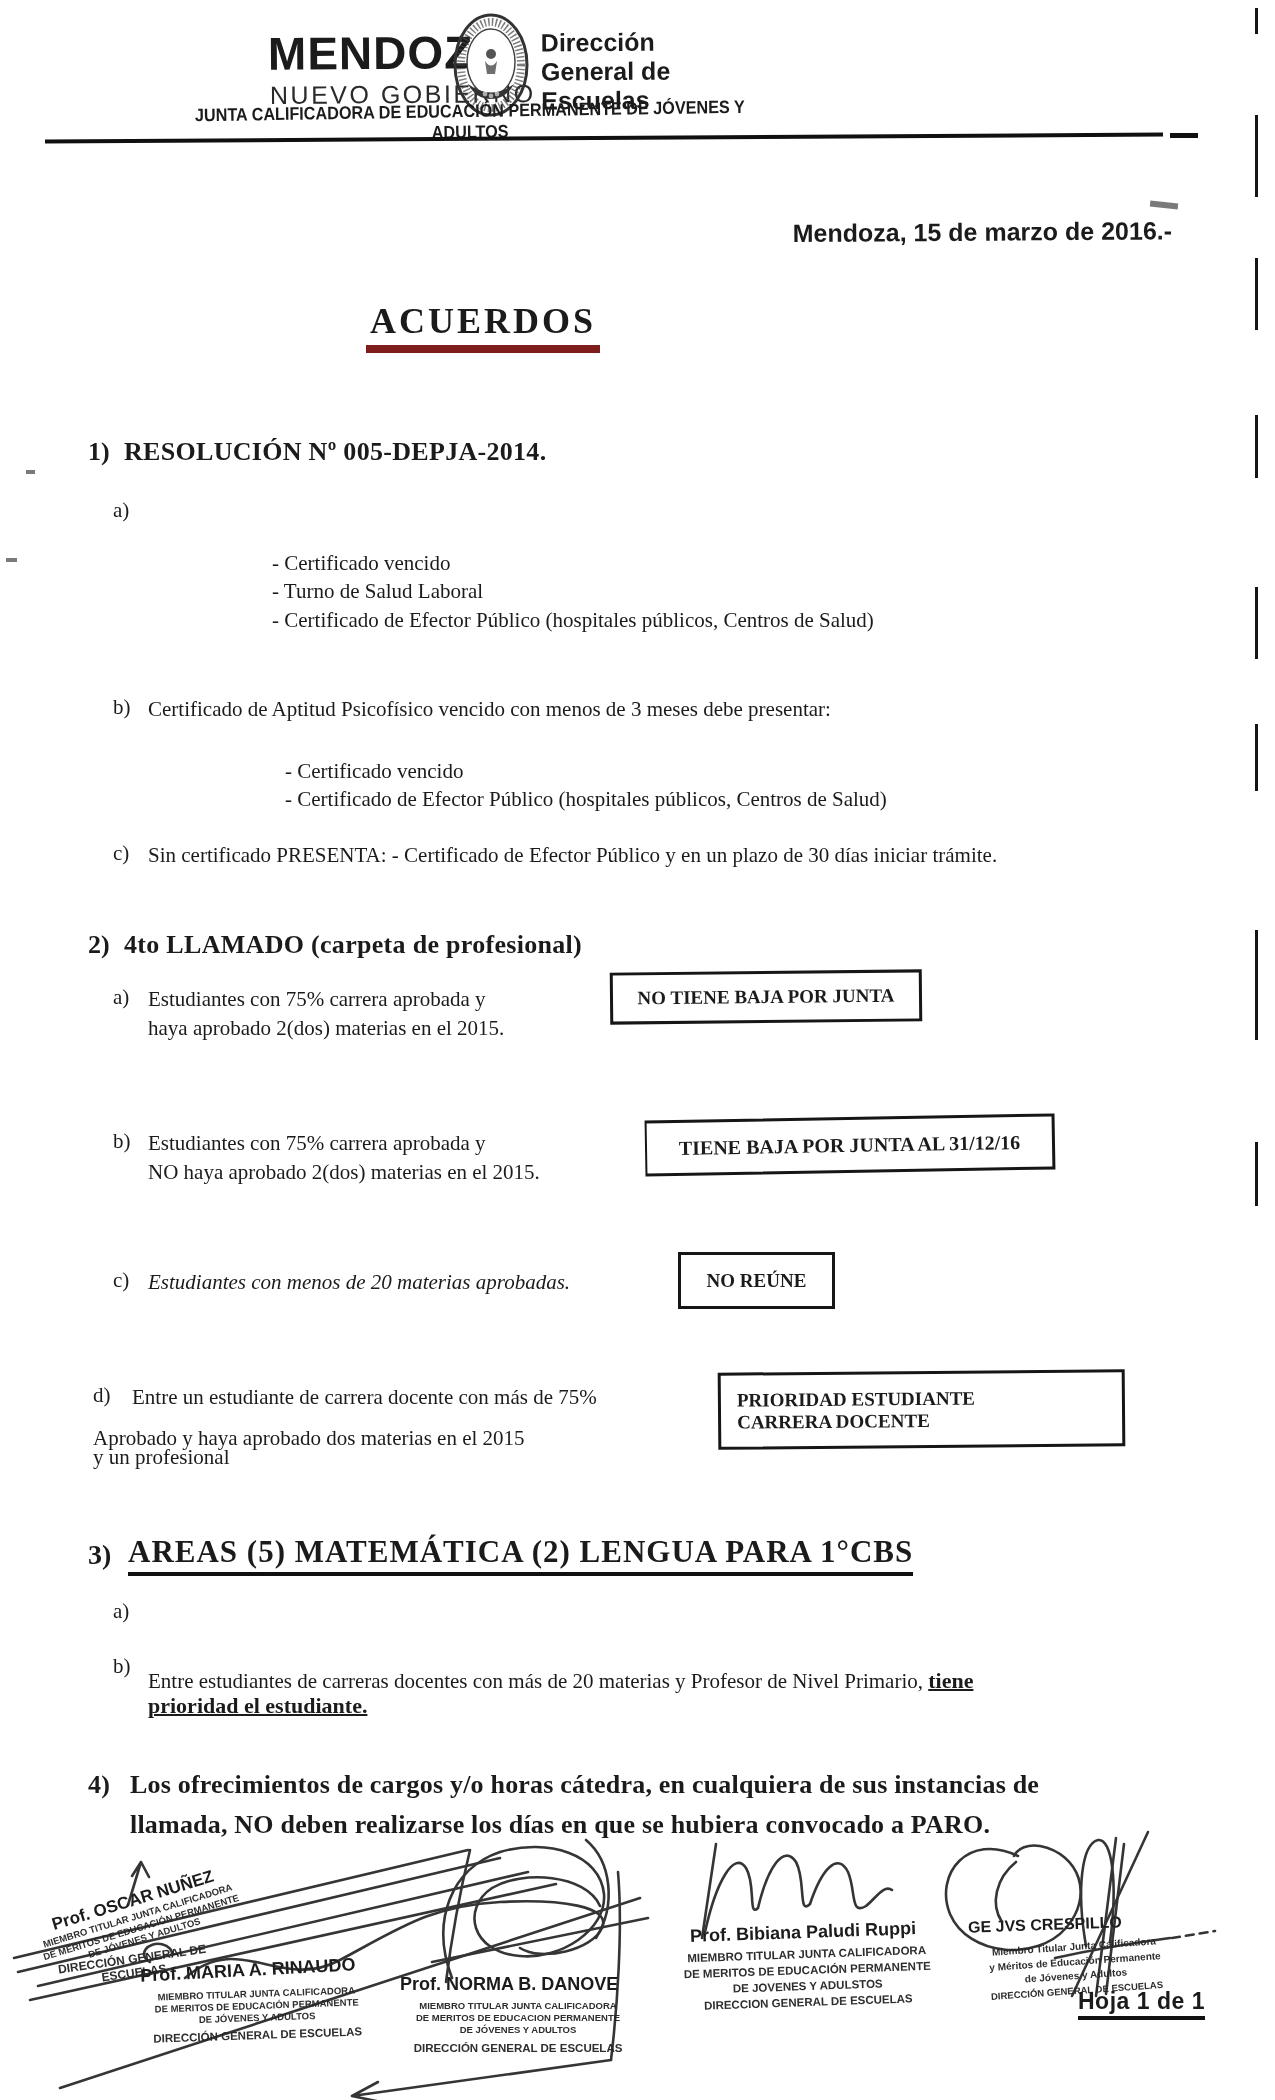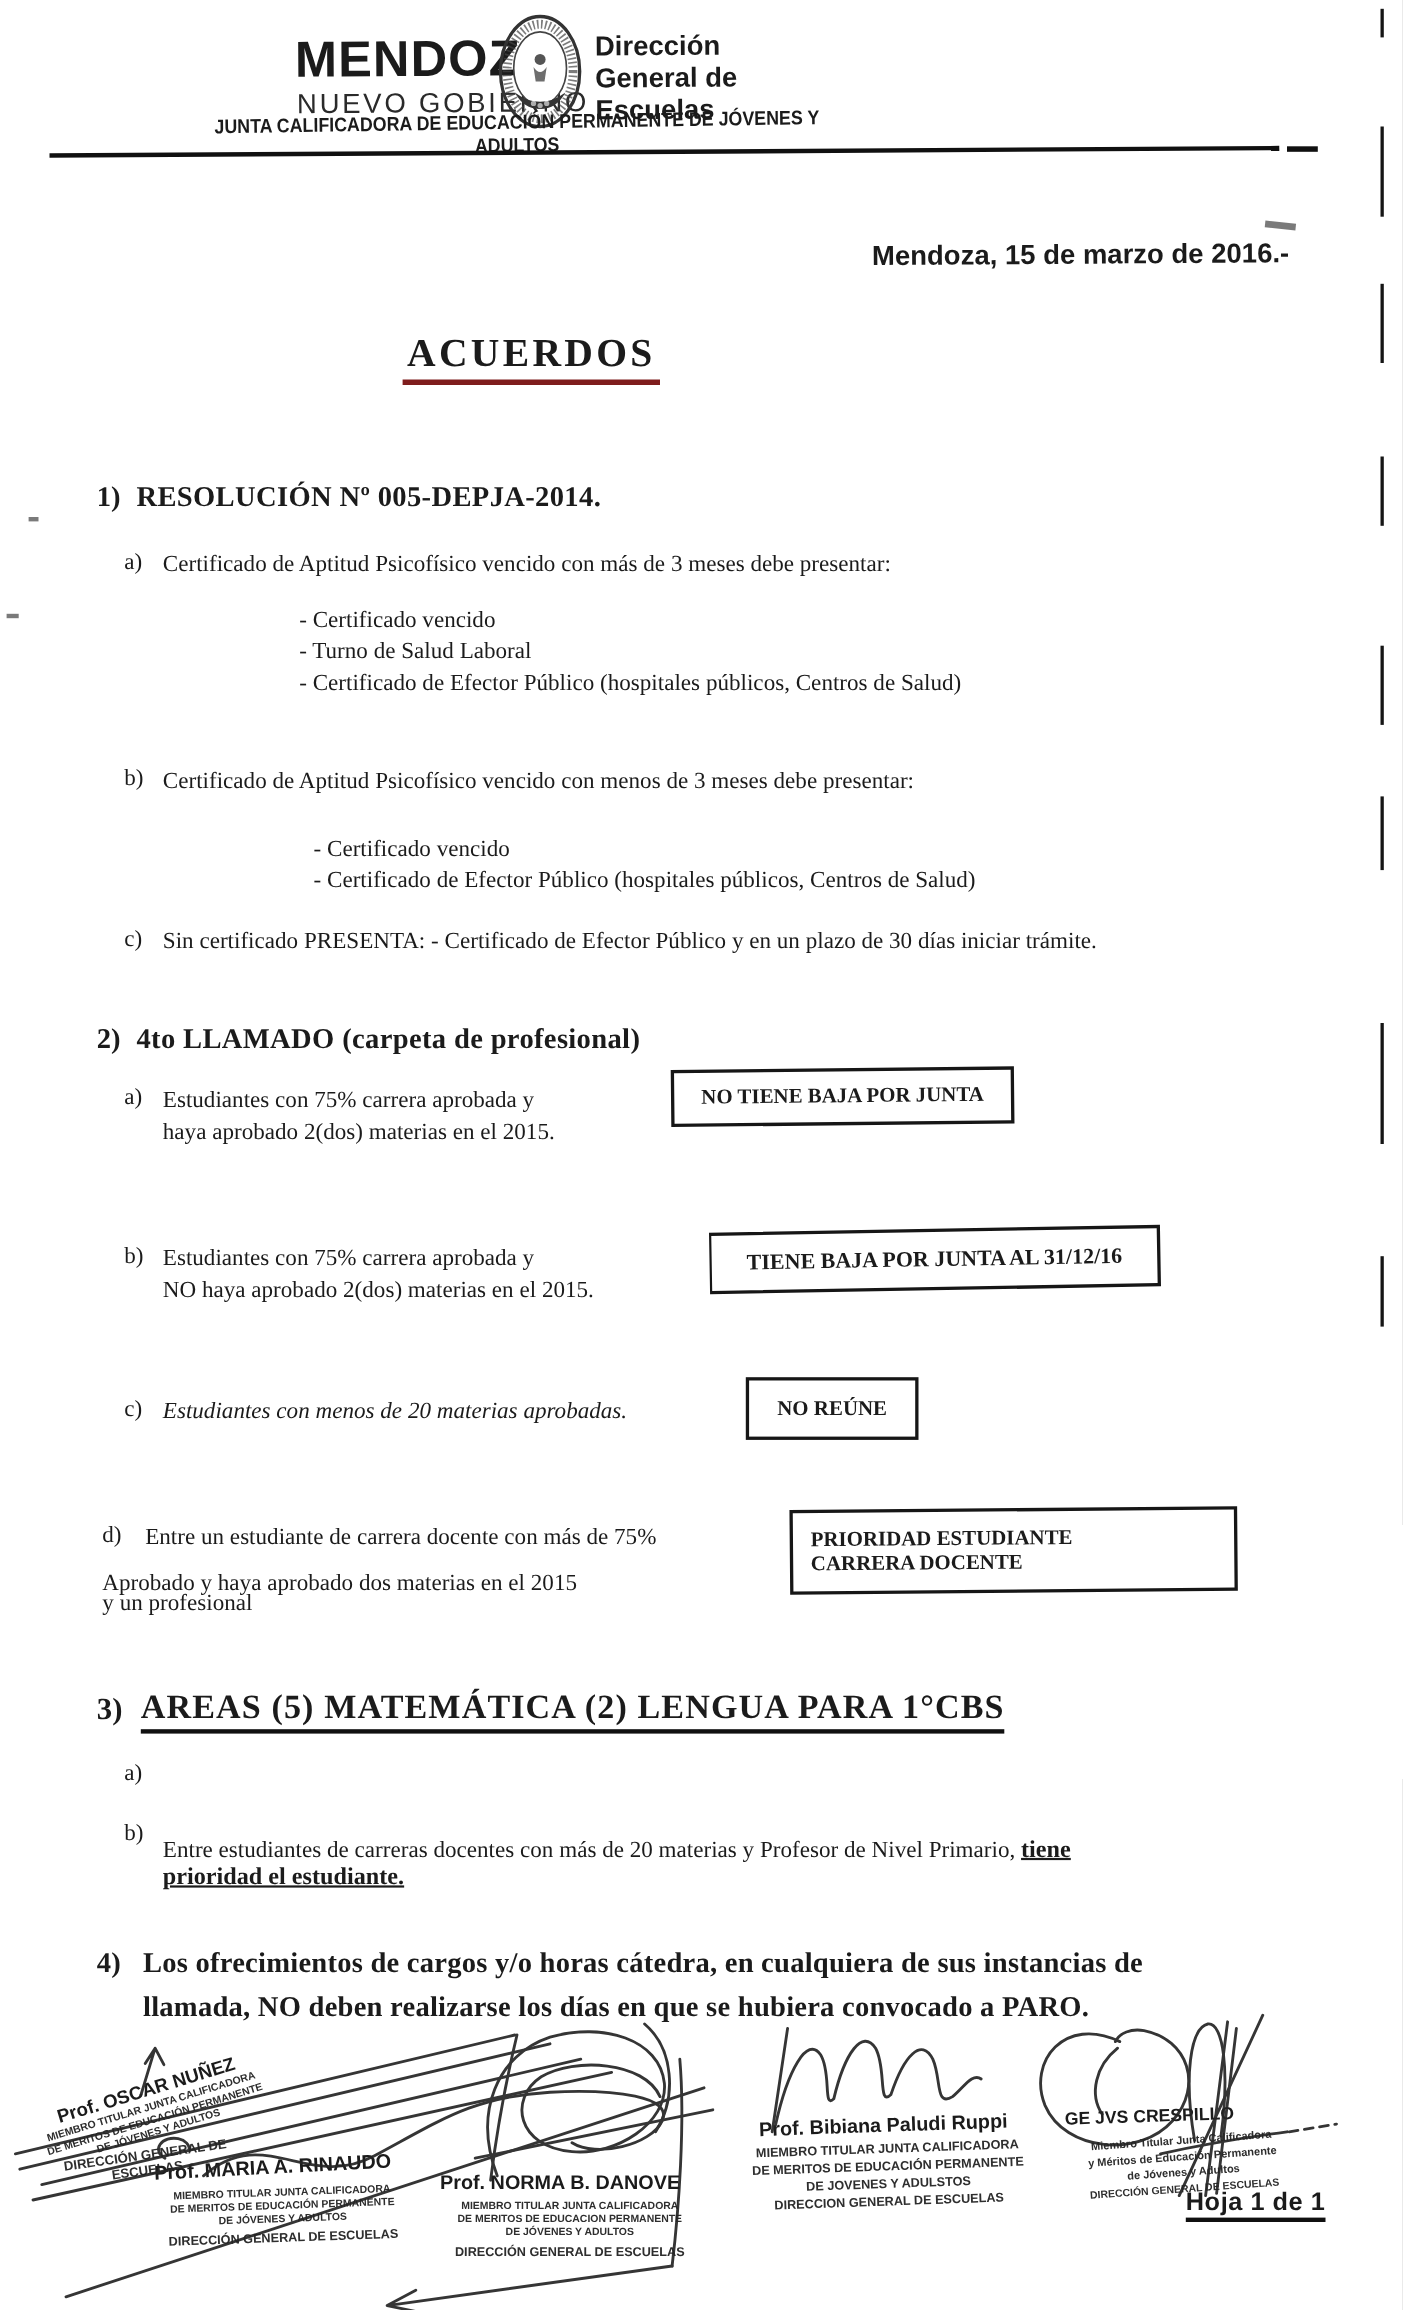--- a/index.html
+++ b/index.html
@@ -17,21 +17,21 @@
   
   .brand { left:268px; top:26px; font-size:46px; font-weight:bold; letter-spacing:1px; transform:rotate(-0.4deg); }
   .brand-sub { left:270px; top:80px; font-size:25px; letter-spacing:2.5px; color:#2a2a2a; transform:rotate(-0.4deg); }
   .org { left:541px; top:28px; font-size:25px; font-weight:bold; line-height:29px; transform:rotate(-0.4deg); }
   .board { left:140px; top:101px; width:660px; text-align:center; font-size:18px; font-weight:bold;
            transform:scaleX(0.9) rotate(-0.8deg); letter-spacing:0; }
   .rule { left:45px; top:136px; width:1118px; height:4px; background:#101010; transform:rotate(-0.35deg); }
   .rule-tail { left:1170px; top:133px; width:28px; height:5px; background:#101010; }
   .dateline { left:700px; top:218px; width:472px; text-align:right; font-size:25px; font-weight:bold; transform:rotate(-0.4deg); }
   .doc-title { left:366px; top:300px; font-size:36px; font-weight:bold; letter-spacing:3px;
-               border-bottom:5px solid #7f1d1d; padding:0 4px 3px 4px; }
+               border-bottom:8px solid #7f1d1d; padding:0 4px 3px 4px; }
   
   .sec-num { font-size:26px; font-weight:bold; }
   .sec-head { font-size:26px; font-weight:bold; letter-spacing:0.3px; }
   .body-t { font-size:21px; line-height:29px; }
   .lbl { font-size:21px; }
   .stamp { border:3px solid #161616; display:flex; align-items:center; justify-content:center;
            font-weight:bold; font-family:"Liberation Serif", serif; }
   .stamp-left { justify-content:flex-start; }
   .s3head { font-size:31px; letter-spacing:1px; font-weight:bold; border-bottom:4px solid #101010; padding-bottom:2px; }
   .s4line { font-size:26px; font-weight:bold; letter-spacing:0.2px; }
@@ -76,21 +76,20 @@
   <div class="abs rule-tail"></div>
 
   <div class="abs sans dateline">Mendoza, 15 de marzo de 2016.-</div>
 
   <div class="abs serif doc-title">ACUERDOS</div>
 
   <div class="abs sec-num" style="left:88px; top:437px;">1)</div>
   <div class="abs sec-head" style="left:124px; top:437px;">RESOLUCIÓN Nº 005-DEPJA-2014.</div>
 
   <div class="abs lbl" style="left:113px; top:498px;">a)</div>
-  <div class="abs body-t" style="left:148px; top:498px;">Certificado de Aptitud Psicofísico vencido con más de 3 meses debe presentar:</div>
   <div class="abs body-t" style="left:272px; top:549px;">- Certificado vencido</div>
   <div class="abs body-t" style="left:272px; top:577px;">- Turno de Salud Laboral</div>
   <div class="abs body-t" style="left:272px; top:606px;">- Certificado de Efector Público (hospitales públicos, Centros de Salud)</div>
 
   <div class="abs lbl" style="left:113px; top:695px;">b)</div>
   <div class="abs body-t" style="left:148px; top:695px;">Certificado de Aptitud Psicofísico vencido con menos de 3 meses debe presentar:</div>
   <div class="abs body-t" style="left:285px; top:757px;">- Certificado vencido</div>
   <div class="abs body-t" style="left:285px; top:785px;">- Certificado de Efector Público (hospitales públicos, Centros de Salud)</div>
 
   <div class="abs lbl" style="left:113px; top:841px;">c)</div>

